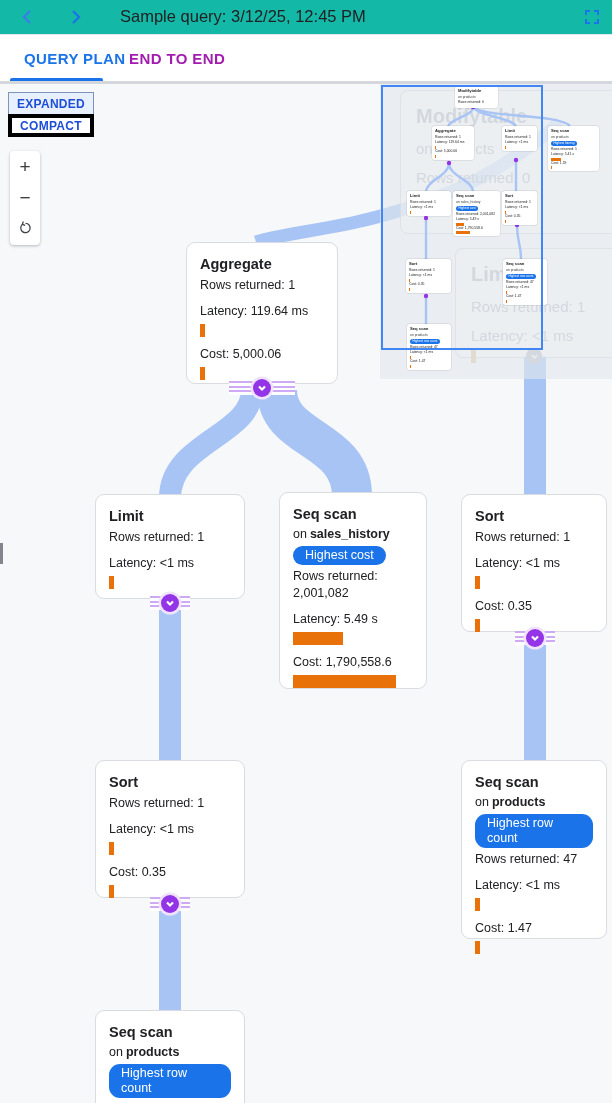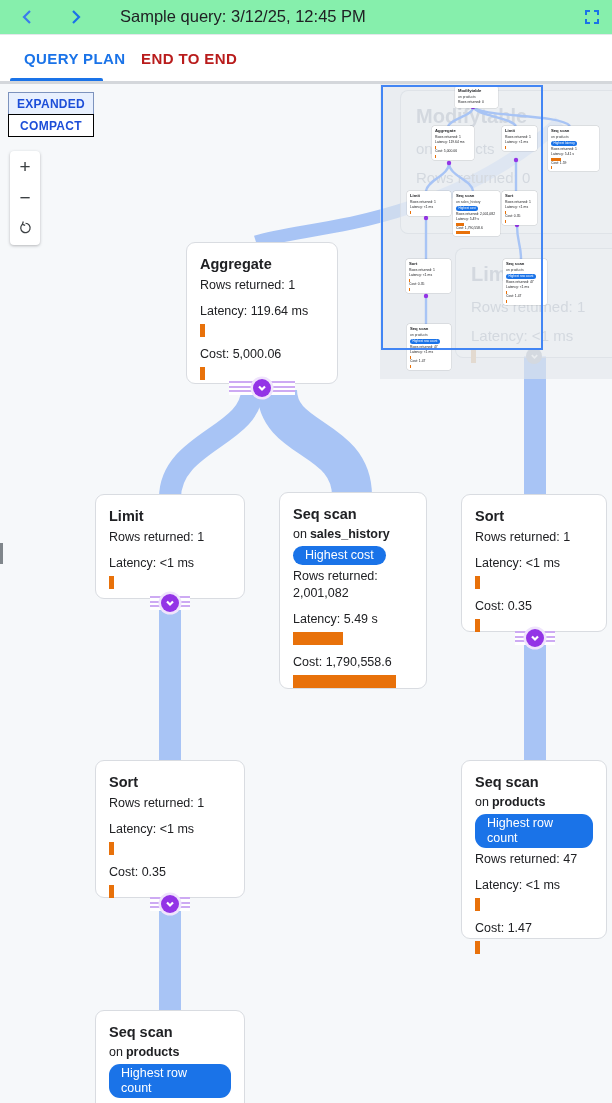--- a/index.html
+++ b/index.html
@@ -2,31 +2,31 @@
 <html><head>
 <meta charset="utf-8">
 <style>
   html,body{margin:0;padding:0;}
   body{
     width:612px;height:1103px;overflow:hidden;position:relative;
     font-family:"Liberation Sans","DejaVu Sans",sans-serif;
     background:#fff;color:#202124;
   }
   
-  .topbar{position:absolute;left:0;top:0;width:612px;height:34px;background:#86efac;border-bottom:1px solid #e4e7eb;}
+  .topbar{position:absolute;left:0;top:0;width:612px;height:34px;background:#14b8a6;border-bottom:1px solid #e4e7eb;}
   .navbtn{position:absolute;top:5px;width:24px;height:24px;background:none;border:none;padding:0;cursor:pointer;}
   .navbtn svg{display:block;}
   .title{position:absolute;left:120px;top:7px;font-size:16.5px;color:#202124;white-space:nowrap;}
   .fsbtn{position:absolute;right:11px;top:8px;width:18px;height:18px;background:none;border:none;padding:0;cursor:pointer;}
   
   .tabs{position:absolute;left:0;top:35px;width:612px;height:46px;background:#fff;}
   .tab{position:absolute;top:0;height:46px;display:flex;align-items:center;background:none;border:none;
        font-family:inherit;font-size:15px;font-weight:700;letter-spacing:.4px;cursor:pointer;}
   .tab.active{color:#1a73e8;}
-  .tab.inactive{color:#b91c1c;margin-left:12px;}
+  .tab.inactive{color:#a21caf;}
   .tab-ind{position:absolute;left:10px;top:43px;width:93px;height:3px;background:#1a73e8;border-radius:2px 2px 0 0;}
   .canvas-divider{position:absolute;left:0;top:81px;width:612px;height:3px;background:#d4d7db;}
   
   .canvas{position:absolute;left:0;top:84px;width:612px;height:1019px;background:#f6f8fa;overflow:hidden;}
   .links{position:absolute;left:0;top:0;}
   
   .ghost-card{position:absolute;background:rgba(255,255,255,.55);border:1px solid rgba(175,182,192,.45);border-radius:8px;color:#bcc1ca;}
   .ghost-card .gt{font-size:20px;font-weight:700;margin:14px 0 0 15px;}
   .ghost-card .gl{font-size:15px;margin:12px 0 0 15px;}
   .ghost-card .gtick{width:5px;height:14px;background:#e5c6a2;margin:5px 0 0 15px;}
@@ -52,21 +52,21 @@
   .tick{width:5px;height:13px;background:#e8710a;margin-top:4px;}
   .hbar{height:13px;background:#e8710a;margin-top:4px;}
   
   .stripe{position:absolute;height:14px;background:repeating-linear-gradient(to bottom,#cdaaf3 0,#cdaaf3 2px,#ffffff 2px,#ffffff 4.6px);}
   .chev{position:absolute;width:18px;height:18px;border-radius:50%;background:#9334e6;
         box-shadow:0 0 0 2.5px #efe4fc;display:flex;align-items:center;justify-content:center;cursor:pointer;}
   
   .toggle{position:absolute;left:8px;width:86px;height:23px;box-sizing:border-box;font-family:inherit;
           font-size:12px;font-weight:700;letter-spacing:.3px;color:#1d4ed8;cursor:pointer;}
   .toggle.sel{top:8px;background:#e8f0fe;border:1px solid #7d93bd;}
-  .toggle.unsel{top:30px;background:#fff;border:1px solid #000000;}
+  .toggle.unsel{top:30px;background:#fff;border:4px solid #000000;}
   .zoompanel{position:absolute;left:10px;top:67px;width:30px;height:94px;background:#fff;border-radius:4px;
              box-shadow:0 1px 3px rgba(60,64,67,.35);display:flex;flex-direction:column;align-items:center;justify-content:space-around;}
   .zbtn{width:28px;height:28px;background:none;border:none;padding:0;font-family:inherit;font-size:19px;color:#3c4043;cursor:pointer;line-height:26px;}
   
   .scrollthumb{position:absolute;left:0;top:459px;width:3px;height:21px;background:#80868b;cursor:pointer;}
 </style>
 </head>
 <body>
 
 <div class="topbar">

